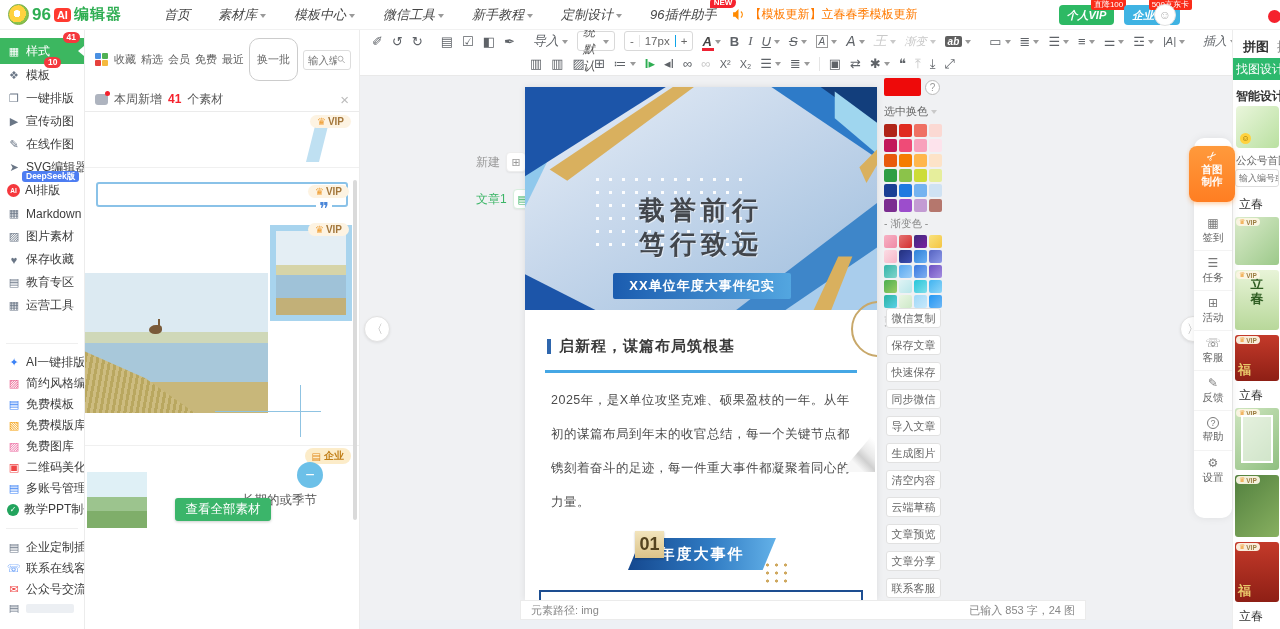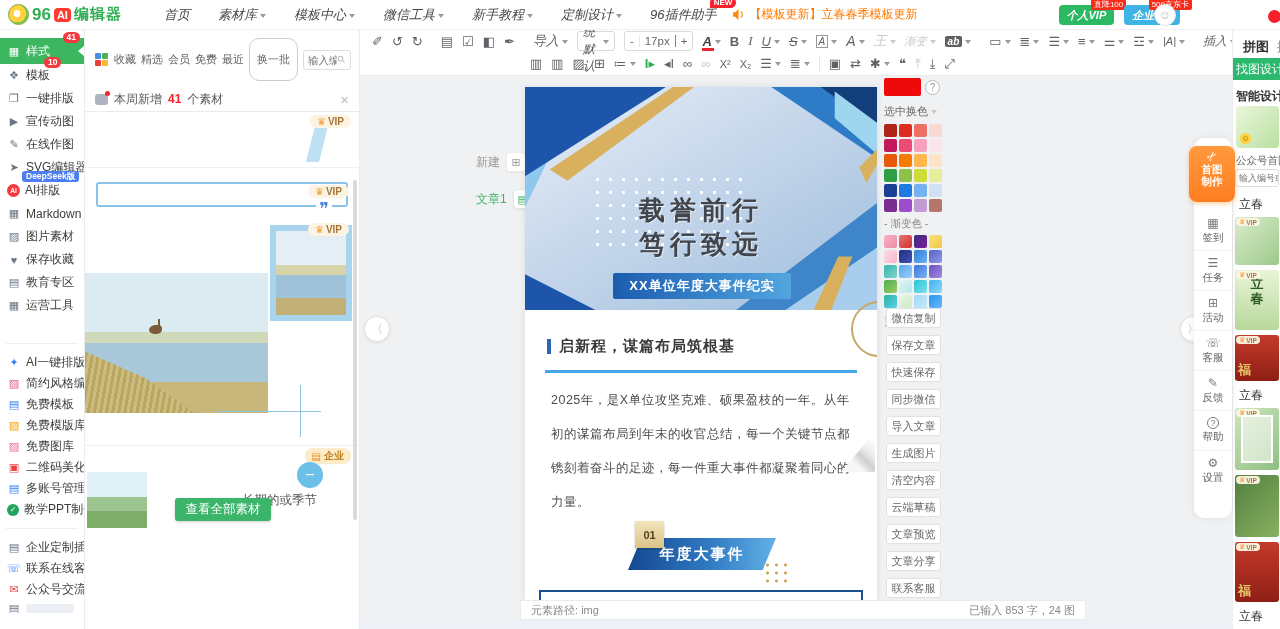--- a/index.html
+++ b/index.html
@@ -118,21 +118,21 @@
 .dots{position:absolute;left:66px;top:86px;width:156px;height:82px;background-image:radial-gradient(rgba(255,255,255,.95) 1.4px,rgba(255,255,255,0) 1.9px);background-size:13px 13px}
 .cover-title{position:absolute;left:0;top:106px;width:100%;text-align:center;font-size:26px;font-weight:bold;color:#42464c;letter-spacing:5px;line-height:34px;text-shadow:1px 1px 0 rgba(255,255,255,.55)}
 .cover-ribbon{position:absolute;left:88px;top:186px;width:178px;height:26px;background:linear-gradient(90deg,#1b5caf,#53a6e0);border-radius:2px;color:#fff;font-size:13px;font-weight:bold;text-align:center;line-height:26px;letter-spacing:1px}
 .gcirc{position:absolute;right:-30px;top:214px;width:56px;height:56px;border:2px solid #c8a86a;border-radius:50%}
 .sect{position:absolute;left:22px;top:250px;display:flex;align-items:center;gap:8px}
 .sbar{width:4px;height:15px;background:#2e66ad}
 .stitle{font-size:15px;font-weight:bold;color:#3a3a3a;letter-spacing:1px}
 .sline{position:absolute;left:20px;top:283px;width:312px;height:3px;background:#45a7e5}
 .para{position:absolute;left:26px;top:296px;width:304px;font-size:12.5px;color:#4c4c4c;line-height:34px;letter-spacing:.5px}
 .curl{position:absolute;left:316px;top:345px;width:34px;height:40px;background:linear-gradient(225deg,#ffffff 12%,#e9e9e9 38%,#cfcfcf 52%,#f7f7f7 70%);clip-path:polygon(100% 0,0 100%,100% 100%);filter:drop-shadow(-2px 1px 2px rgba(0,0,0,.18))}
-.chap-num{position:absolute;left:110px;top:434px;width:29px;height:27px;background:linear-gradient(180deg,#f2e4bc,#dcc389);color:#54431f;font-weight:bold;font-size:11px;display:flex;align-items:center;justify-content:center;box-shadow:0 1px 2px rgba(0,0,0,.25);z-index:2}
+.chap-num{position:absolute;left:110px;top:444px;width:29px;height:27px;background:linear-gradient(180deg,#f2e4bc,#dcc389);color:#54431f;font-weight:bold;font-size:18px;display:flex;align-items:center;justify-content:center;box-shadow:0 1px 2px rgba(0,0,0,.25);z-index:2}
 .chap-ribbon{position:absolute;left:103px;top:451px;width:148px;height:32px;background:linear-gradient(90deg,#15488f,#2f7ac2 55%,#63b1e8);clip-path:polygon(9% 0,100% 0,91% 100%,0 100%);color:#fff;font-weight:bold;font-size:15px;letter-spacing:2px;display:flex;align-items:center;justify-content:center}
 .chap-dots{position:absolute;left:238px;top:474px;width:27px;height:23px;background-image:radial-gradient(#cfa85e 1.5px,transparent 2px);background-size:9px 8px}
 .bluebox{position:absolute;left:14px;top:503px;width:324px;height:40px;border:2px solid #1d4e91;background:#fff}
 
 #colorpanel{position:absolute;left:524px;top:2px;width:60px;z-index:7}
 .curwrap{display:flex;align-items:center;gap:4px}
 .curcolor{width:37px;height:18px;border-radius:2px;cursor:pointer}
 .helpc{width:15px;height:15px;border:1px solid #bbb;border-radius:50%;color:#999;font-size:10px;display:flex;align-items:center;justify-content:center;cursor:pointer;background:#fff}
 .swap{font-size:11px;color:#666;margin:8px 0 5px;cursor:pointer;white-space:nowrap}
 .swgrid{display:grid;grid-template-columns:repeat(4,13px);gap:2px}

